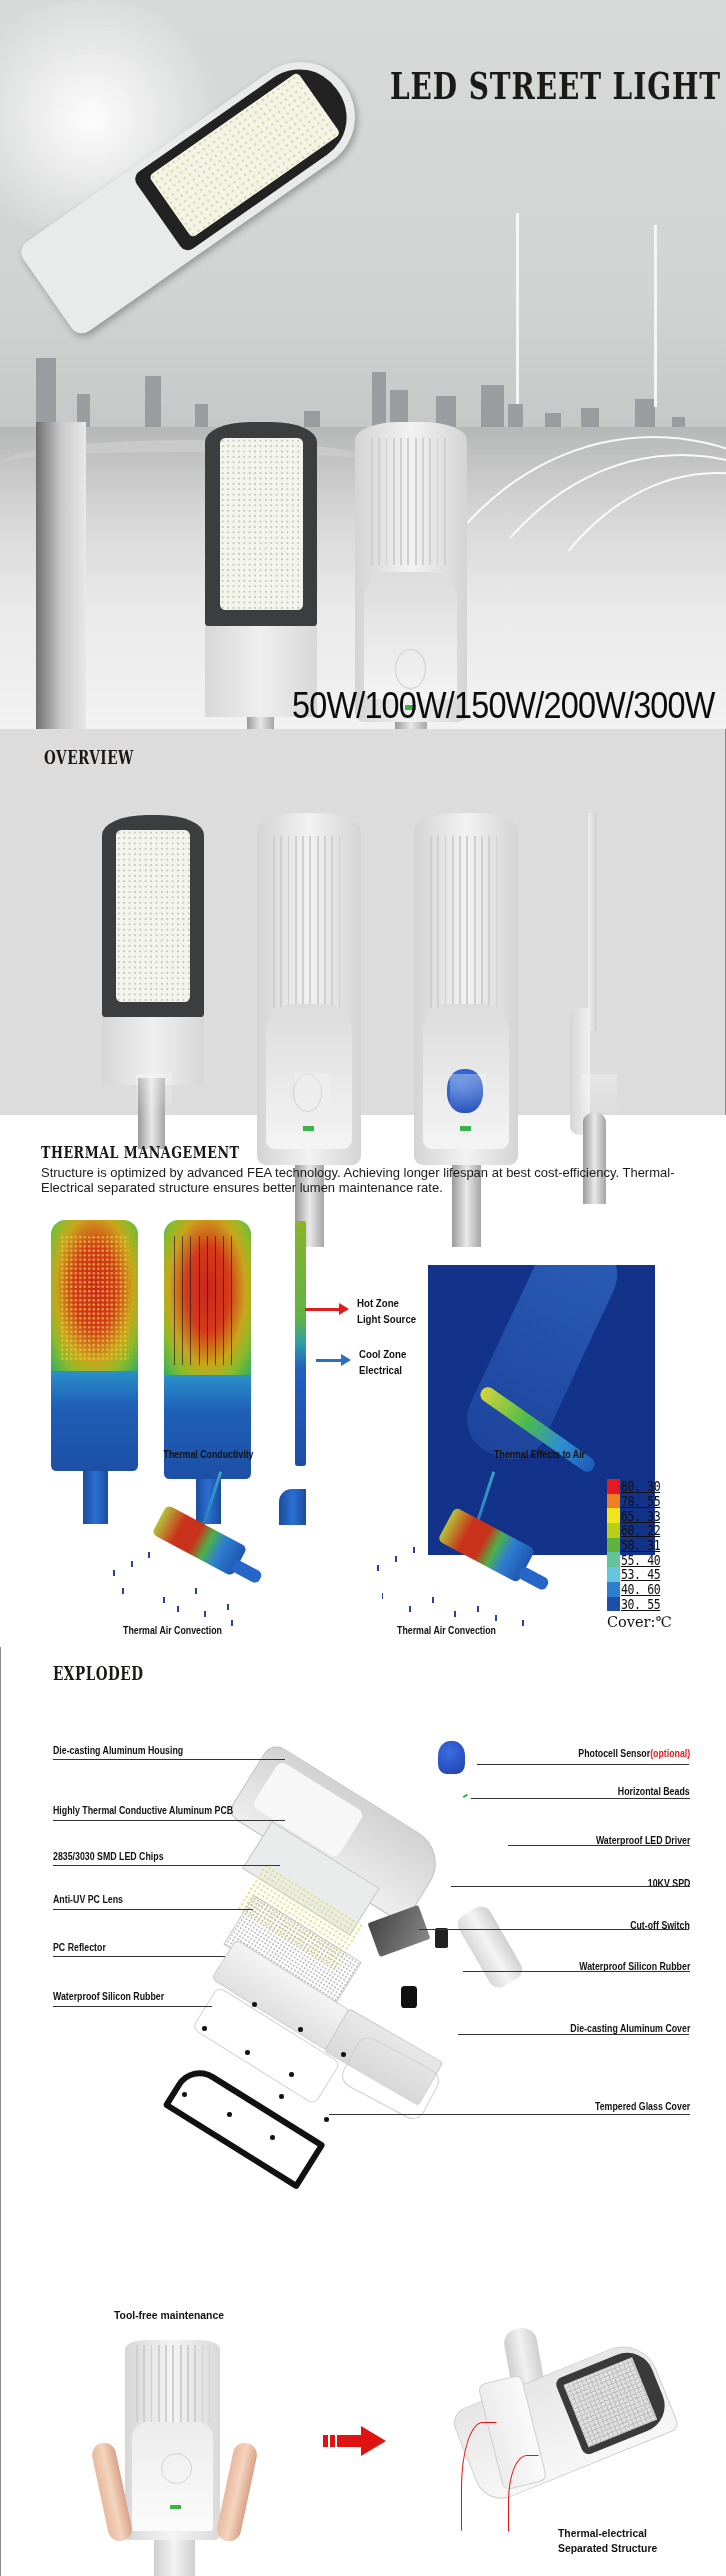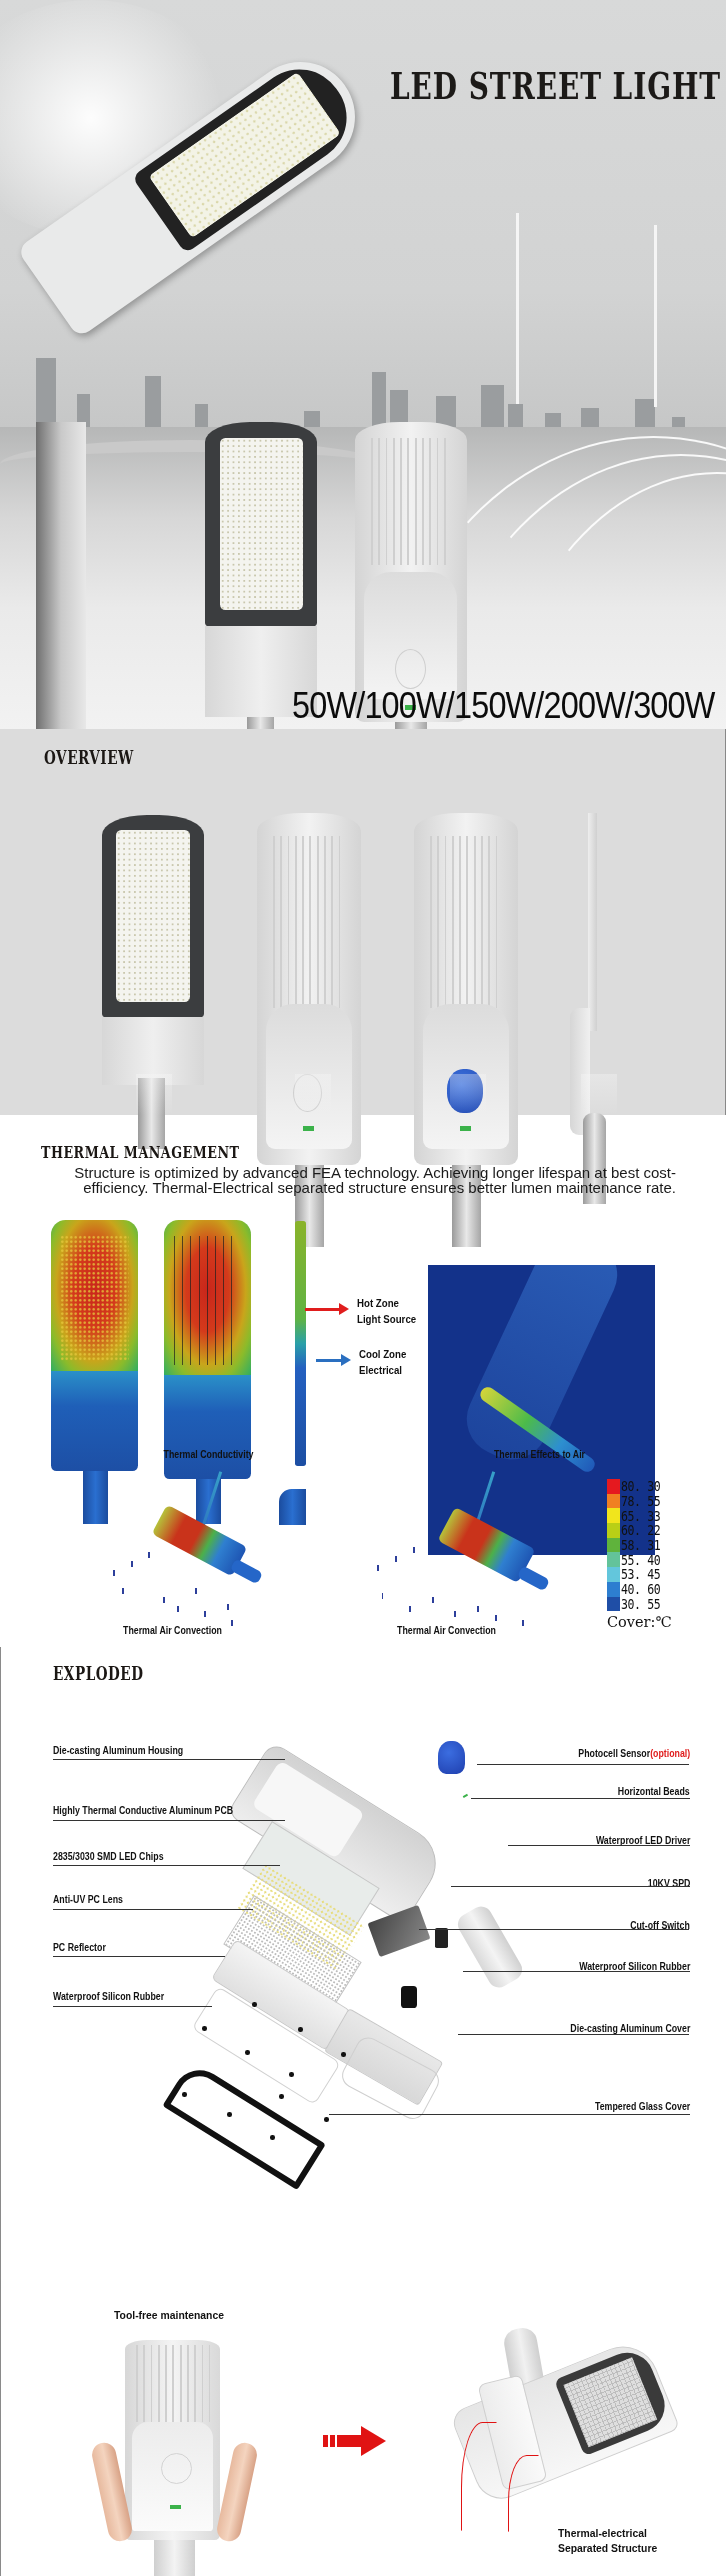--- a/index.html
+++ b/index.html
@@ -43,21 +43,21 @@
   .hero-watts { position: absolute; left: 292px; top: 685px; font-family: "Liberation Sans", sans-serif; font-size: 36px; color: #0c0c0c; letter-spacing: -0.9px; transform: scaleX(0.9); transform-origin: left; }
 
   
   .overview { position: absolute; left: 0; top: 729px; width: 726px; height: 386px; background: #dcdcdc; border-right: 1.8px solid #888; }
   .section-title { font-family: "DejaVu Serif", serif; font-weight: 900; color: #1b1714; letter-spacing: 0.5px; transform: scaleY(1.3); transform-origin: top left; position: absolute; }
   .ov-title { left: 44px; top: 18px; font-size: 13.6px; }
   .reflect { position: absolute; top: 345px; height: 41px; opacity: 0.35; background: linear-gradient(180deg, #f8f8f8, rgba(240,240,240,0)); }
 
   
   .thermal-title { left: 41px; top: 1142px; font-size: 12.7px; }
-  .thermal-desc { position: absolute; left: 41px; top: 1165px; width: 635px; font-size: 15px; line-height: 15.4px; color: #1a1a1a; text-align: right; }
+  .thermal-desc { position: absolute; left: 41px; top: 1165px; width: 635px; font-size: 13px; line-height: 15.4px; color: #1a1a1a; }
   .heat-lamp { position: absolute; border-radius: 14.5px 14.5px 5.4px 5.4px; overflow: hidden; }
   .heat-lamp .top { position: absolute; left: 0; top: 0; width: 100%; height: 60%;
     background: radial-gradient(ellipse at 50% 45%, #c9261b 0%, #d43a1b 35%, #c9a51b 62%, #8cbb2a 78%, #2fae63 100%); }
   .heat-lamp .bot { position: absolute; left: 0; top: 60%; width: 100%; height: 40%; background: linear-gradient(180deg, #2a90c8 0%, #1f5fb8 35%, #1d4fa5 100%); }
   .heat-lamp .grid { position: absolute; left: 10%; top: 6%; width: 80%; height: 50%;
     background-image: radial-gradient(circle, rgba(230,200,60,0.8) 0.9px, transparent 1.5px); background-size: 4.5px 4.5px; }
   .heat-fins { position: absolute; left: 12%; top: 6%; width: 76%; height: 50%; background-image: repeating-linear-gradient(90deg, rgba(30,30,30,0.7) 0 0.9px, transparent 0.9px 8.2px); }
   .heat-arm { position: absolute; background: linear-gradient(90deg, #1b4c9e, #2a6fd0 50%, #1b4c9e); }
   .side-heat { position: absolute; left: 295px; top: 1221px; width: 11px; height: 245px; background: linear-gradient(180deg, #8ab32a 0%, #5fb344 40%, #2aa0a8 50%, #2460c0 60%, #1c4ea3 100%); border-radius: 2.7px; }
   .zone-arrow { position: absolute; height: 2.7px; }
@@ -68,21 +68,21 @@
   .cfd .fixture { position: absolute; left: 54px; top: 118px; width: 136px; height: 14.5px; background: linear-gradient(90deg, #d4d43a, #4cbb4a 40%, #2d8fd0 70%, #2059b8); transform: rotate(35deg); transform-origin: left; border-radius: 7.3px; }
   .caption { position: absolute; font-size: 10px; font-weight: bold; color: #111; transform: scaleX(0.88); transform-origin: center; text-align: center; }
 
   .conv { position: absolute; width: 182px; height: 154px; }
   .conv .dash { position: absolute; width: 1.8px; height: 6.4px; background: #2d3f9b; }
   .conv .body { position: absolute; width: 91px; height: 33px; border-radius: 5.4px; transform: rotate(28deg); background: linear-gradient(90deg, #b6c13a, #c9331b 25%, #c9331b 45%, #4cb04a 60%, #2f7fd0 75%, #1e55b3 100%); }
   .conv .neck { position: absolute; width: 31px; height: 12.7px; background: #2566c8; border-radius: 5.4px; transform: rotate(28deg); }
   .conv .stream { position: absolute; width: 2.7px; height: 73px; background: linear-gradient(180deg, #37a0c8, #2c6fbf); transform: rotate(18deg); }
 
   .legend { position: absolute; left: 607px; top: 1479px; }
-  .legend-row { display: flex; align-items: center; height: 14.7px; }
+  .legend-row { display: flex; align-items: center; height: 14.7px; text-decoration: underline; }
   .legend-sw { width: 12.7px; height: 14.7px; }
   .legend-val { font-family: "DejaVu Sans Mono", monospace; font-size: 13.6px; color: #111; margin-left: 1.8px; letter-spacing: -0.5px; transform: scaleX(0.85); transform-origin: left; }
   .legend-unit { position: absolute; left: 607px; top: 1614px; font-family: "DejaVu Serif", serif; font-size: 14.5px; color: #111; }
 
   
   .exploded { position: absolute; left: 0; top: 1647px; width: 726px; height: 929px; border-left: 1.8px solid #8a8a8a; }
   .ex-title { left: 53px; top: 1663px; font-size: 13.6px; }
   .part-label { position: absolute; font-size: 10px; font-weight: bold; color: #111; white-space: nowrap; transform: scaleX(0.88); }
   .part-label.left { transform-origin: left; }
   .part-label.right { transform-origin: right; text-align: right; }

